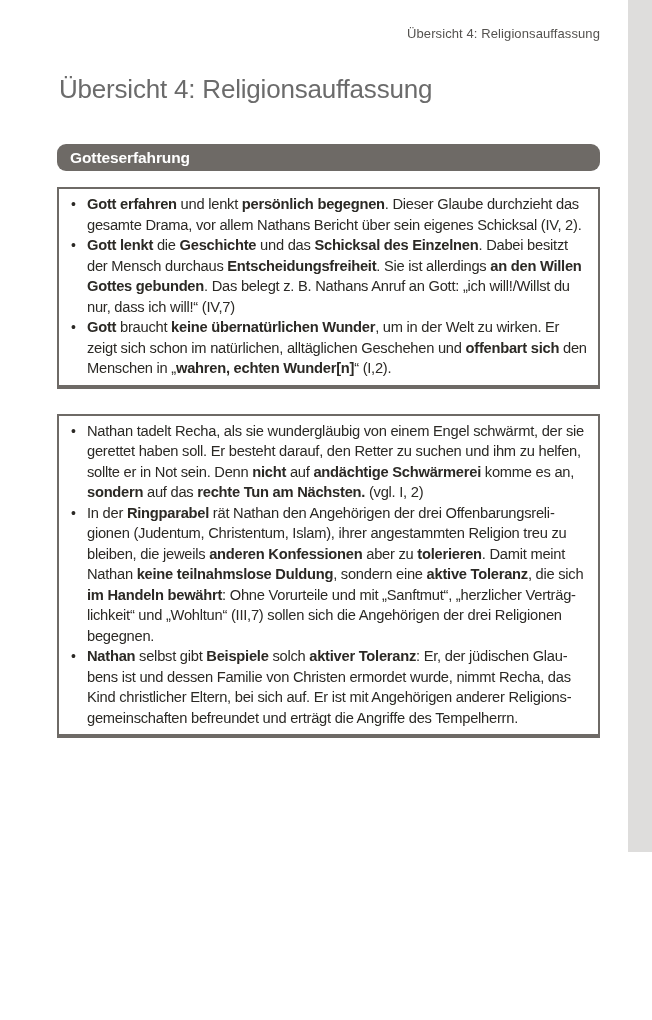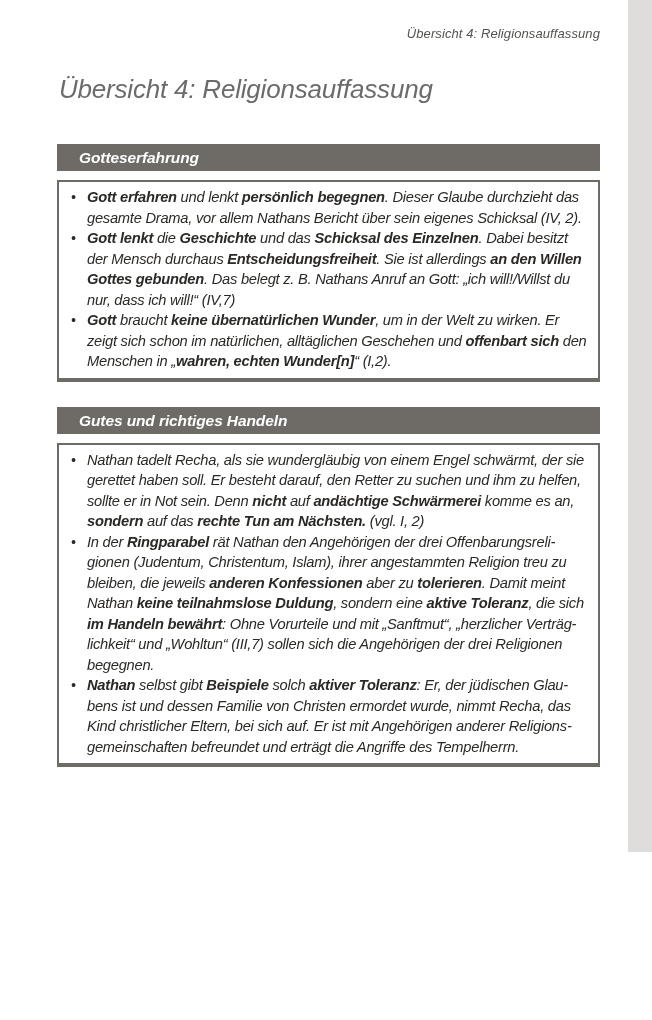--- a/index.html
+++ b/index.html
@@ -7,21 +7,20 @@
     padding: 0;
     background: #ffffff;
   }
   .page {
     position: relative;
     width: 652px;
     height: 852px;
     background: var(--page-bg, #ffffff);
     font-family: "Liberation Sans", "DejaVu Sans", sans-serif;
     overflow: hidden;
-    font-style: italic;
   }
   .side-strip {
     position: absolute;
     top: 0;
     right: 0;
     width: 24px;
     height: 1020px;
     background: var(--side-strip, #dedddc);
   }
   .running-header {
@@ -53,23 +52,24 @@
   .info-box + .info-box {
     margin-top: 25px;
   }
   .box-header {
     height: 27px;
     line-height: 27px;
     background: var(--box-header-bg, #6e6a66);
     color: var(--box-header-text, #ffffff);
     font-size: 15.5px;
     font-weight: 700;
-    padding-left: 22px;
+    padding-left: 13px;
     letter-spacing: -0.1px;
-    margin-bottom: 9px;
+    margin-bottom: 16px;
+    border-radius: 9px;
   }
   .box-body {
     background: #ffffff;
     border: 2px solid var(--box-border, #6e6a66);
     border-bottom-width: 4px;
     padding: 5px 8px 6px 0;
   }
   .bullet-list {
     margin: 0;
     padding: 0 0 0 28px;
@@ -121,23 +121,20 @@
     <div class="box-body">
       <ul class="bullet-list">
             <li class="bullet-item"><span class="bullet-dot">•</span><span class="seg-bold">Gott erfahren</span><span class="seg"> und lenkt </span><span class="seg-bold">persönlich begegnen</span><span class="seg">. Dieser Glaube durchzieht das gesamte Drama, vor allem Nathans Bericht über sein eigenes Schicksal (IV, 2).</span></li>
             <li class="bullet-item"><span class="bullet-dot">•</span><span class="seg-bold">Gott lenkt</span><span class="seg"> die </span><span class="seg-bold">Geschichte</span><span class="seg"> und das </span><span class="seg-bold">Schicksal des Einzelnen</span><span class="seg">. Dabei besitzt der Mensch durchaus </span><span class="seg-bold">Entscheidungsfreiheit</span><span class="seg">. Sie ist allerdings </span><span class="seg-bold">an den Willen Gottes gebunden</span><span class="seg">. Das belegt z. B. Nathans Anruf an Gott: „ich will!/Willst du nur, dass ich will!“ (IV,7)</span></li>
             <li class="bullet-item"><span class="bullet-dot">•</span><span class="seg-bold">Gott</span><span class="seg"> braucht </span><span class="seg-bold">keine übernatürlichen Wunder</span><span class="seg">, um in der Welt zu wirken. Er zeigt sich schon im natürlichen, alltäglichen Geschehen und </span><span class="seg-bold">offenbart sich</span><span class="seg"> den Menschen in „</span><span class="seg-bold">wahren, echten Wunder[n]</span><span class="seg">“ (I,2).</span></li>
           </ul>
     </div>
   </section>
 
   <section class="info-box">
-    <div class="box-header">
-      <span class="box-title">Gutes und richtiges Handeln</span>
-    </div>
     <div class="box-body">
       <ul class="bullet-list">
             <li class="bullet-item"><span class="bullet-dot">•</span><span class="seg">Nathan tadelt Recha, als sie wundergläubig von einem Engel schwärmt, der sie gerettet haben soll. Er besteht darauf, den Retter zu suchen und ihm zu helfen, sollte er in Not sein. Denn </span><span class="seg-bold">nicht</span><span class="seg"> auf </span><span class="seg-bold">andächtige Schwärmerei</span><span class="seg"> komme es an, </span><span class="seg-bold">sondern</span><span class="seg"> auf das </span><span class="seg-bold">rechte Tun am Nächsten.</span><span class="seg"> (vgl. I, 2)</span></li>
             <li class="bullet-item"><span class="bullet-dot">•</span><span class="seg">In der </span><span class="seg-bold">Ringparabel</span><span class="seg"> rät Nathan den Angehörigen der drei Offenbarungsreli­gionen (Judentum, Christentum, Islam), ihrer angestammten Religion treu zu bleiben, die jeweils </span><span class="seg-bold">anderen Konfessionen</span><span class="seg"> aber zu </span><span class="seg-bold">tolerieren</span><span class="seg">. Damit meint Nathan </span><span class="seg-bold">keine teilnahmslose Duldung</span><span class="seg">, sondern eine </span><span class="seg-bold">aktive Toleranz</span><span class="seg">, die sich </span><span class="seg-bold">im Handeln bewährt</span><span class="seg">: Ohne Vorurteile und mit „Sanftmut“, „herzlicher Verträg­lichkeit“ und „Wohltun“ (III,7) sollen sich die Angehörigen der drei Religionen begegnen.</span></li>
             <li class="bullet-item"><span class="bullet-dot">•</span><span class="seg-bold">Nathan</span><span class="seg"> selbst gibt </span><span class="seg-bold">Beispiele</span><span class="seg"> solch </span><span class="seg-bold">aktiver Toleranz</span><span class="seg">: Er, der jüdischen Glau­bens ist und dessen Familie von Christen ermordet wurde, nimmt Recha, das Kind christlicher Eltern, bei sich auf. Er ist mit Angehörigen anderer Religions­gemeinschaften befreundet und erträgt die Angriffe des Tempelherrn.</span></li>
           </ul>
     </div>
   </section>
 </div>
 

